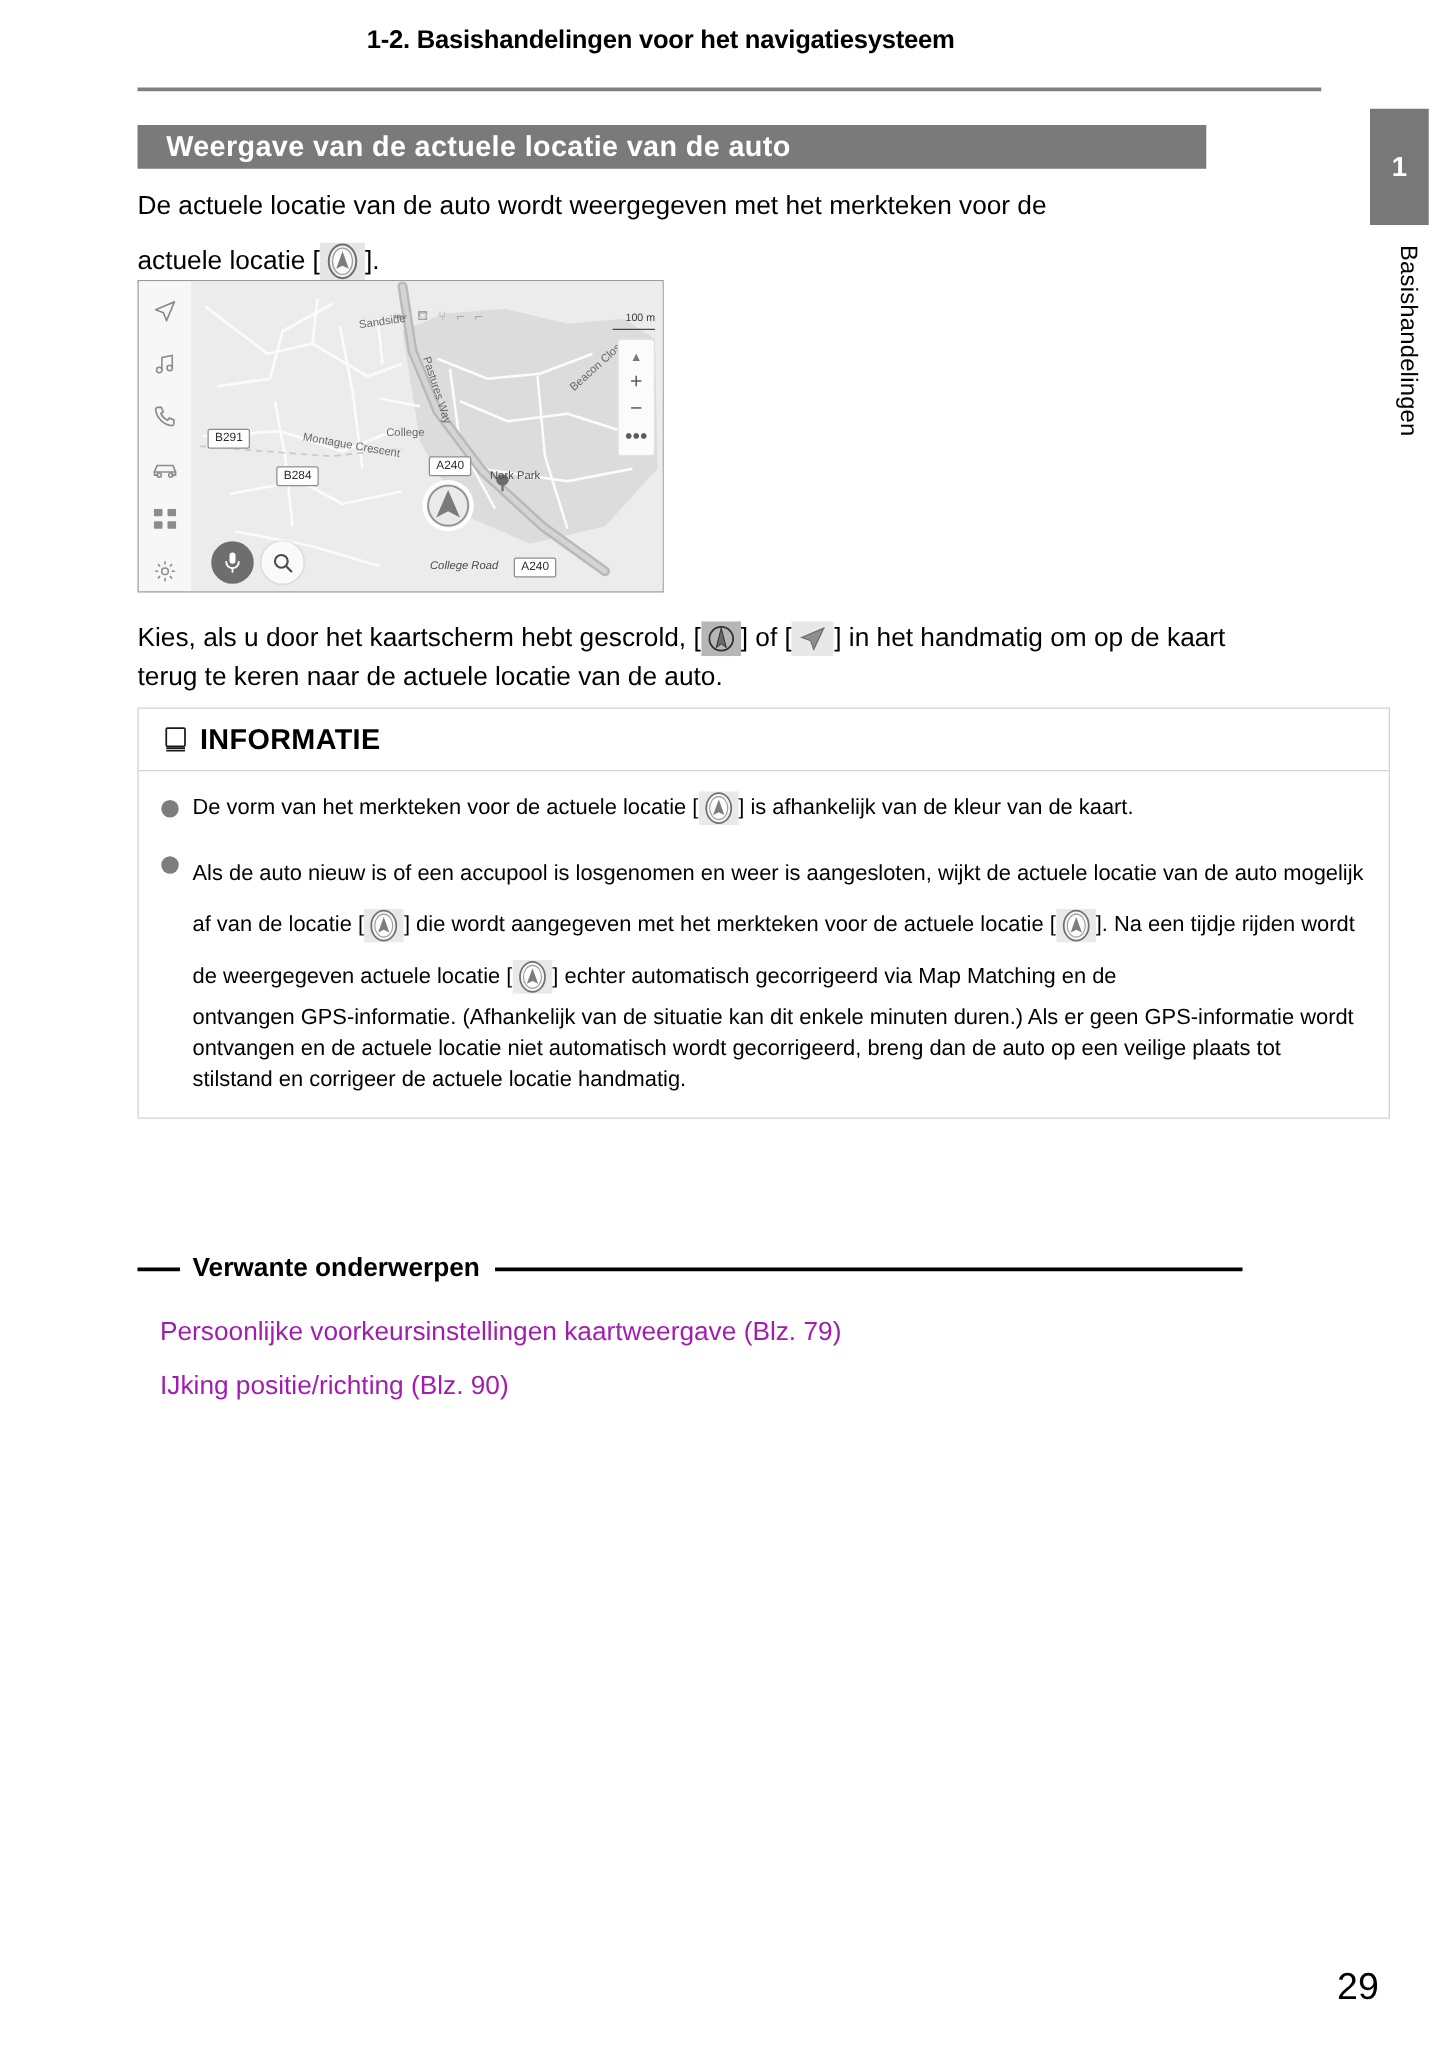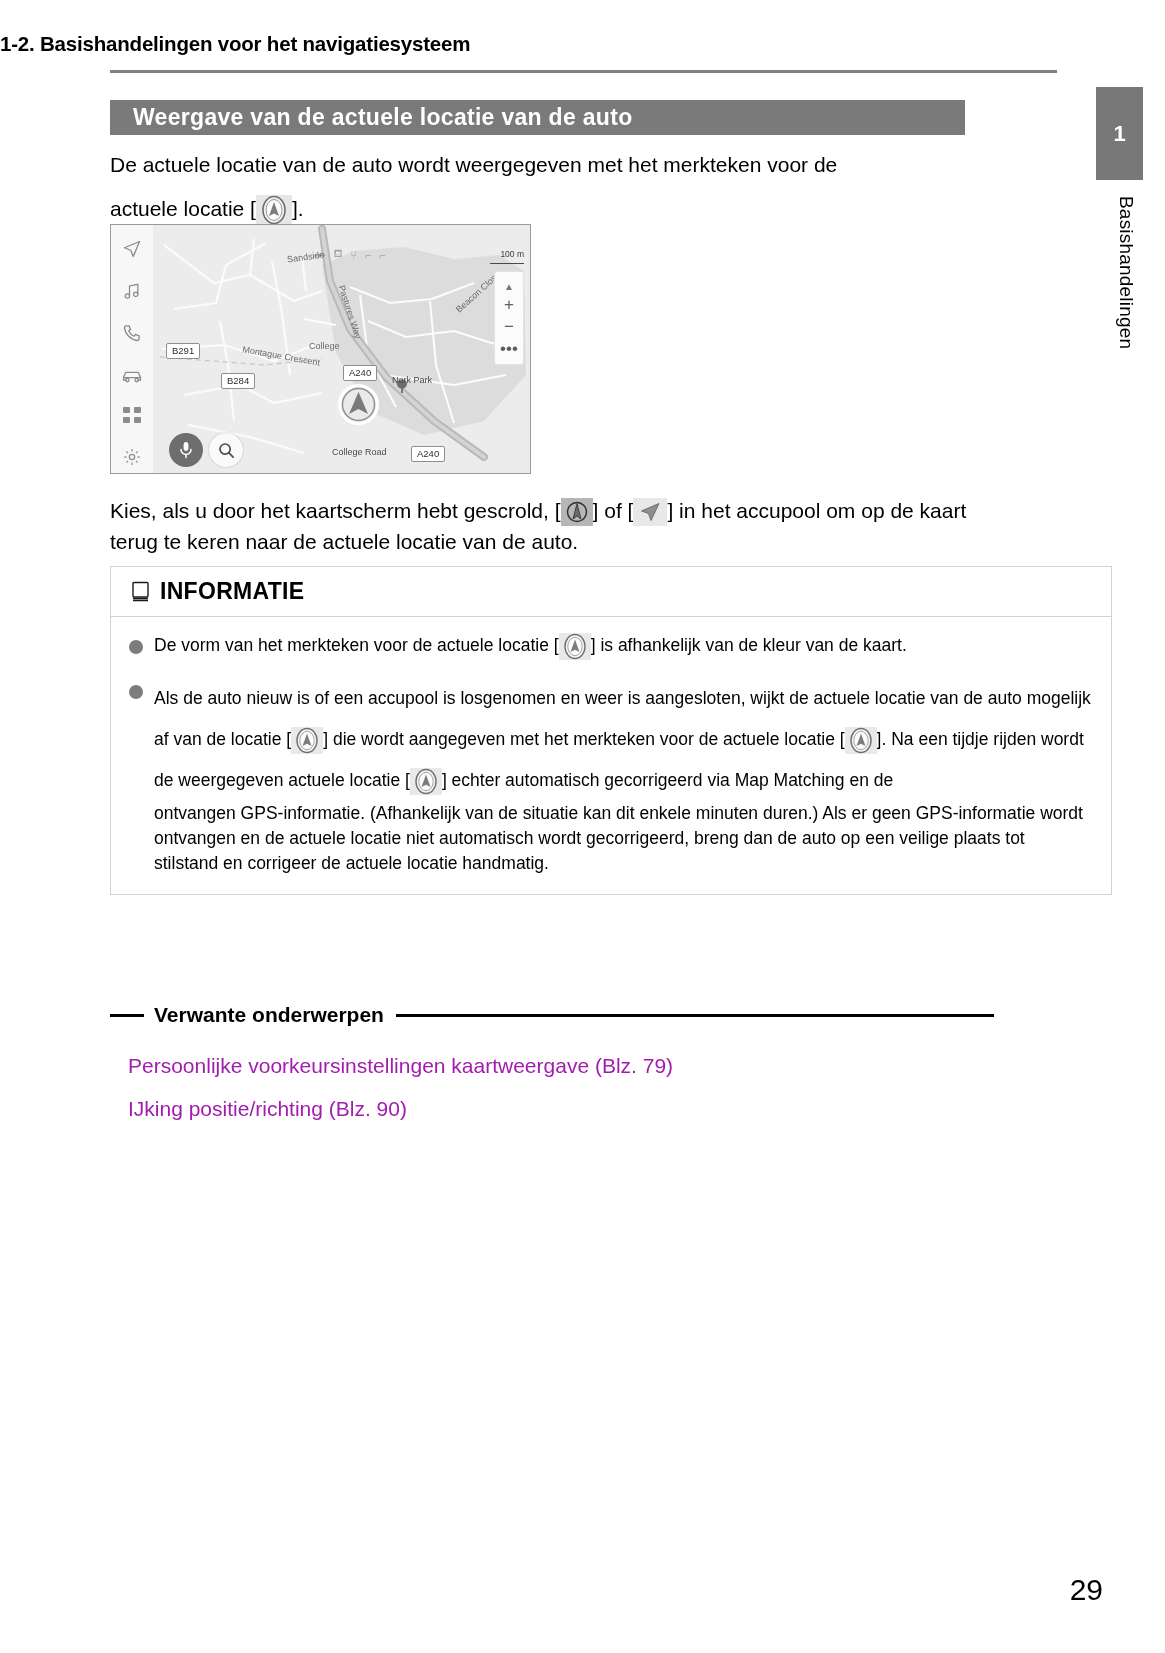--- a/index.html
+++ b/index.html
@@ -14,22 +14,22 @@
     font-family: "Liberation Sans", sans-serif;
     color: #000;
     overflow: hidden;
   }
 
   
   .running-header {
     position: absolute;
     left: 0;
     right: 108px;
-    top: 32px;
-    text-align: left;
+    top: 20px;
+    text-align: center;
     font-size: 20.5px;
     font-weight: bold;
     letter-spacing: -0.2px;
   }
   .header-rule {
     position: absolute;
     left: 110px;
     right: 108px;
     top: 70px;
     height: 3px;
@@ -486,21 +486,21 @@
     <div class="road-badge" style="left:12px; top:118px;">B291</div>
     <div class="road-badge" style="left:67px; top:148px;">B284</div>
     <div class="road-badge" style="left:189px; top:140px;">A240</div>
     <div class="road-badge" style="left:257px; top:221px;">A240</div>
 
     <div class="map-label" style="left:133px; top:27px; transform:rotate(-8deg);">Sandside</div>
     <div class="map-label" style="left:168px; top:82px; transform:rotate(72deg);">Pastures Way</div>
     <div class="map-label" style="left:155px; top:116px;">College</div>
     <div class="map-label" style="left:88px; top:126px; transform:rotate(10deg);">Montague Crescent</div>
     <div class="map-label dark" style="left:238px; top:150px;">Nork Park</div>
-    <div class="map-label dark" style="left:178px; top:222px;">College Road</div>
+    <div class="map-label dark" style="left:190px; top:222px;font-style:italic;">College Road</div>
     <div class="map-label" style="left:296px; top:62px; transform:rotate(-42deg);">Beacon Close</div>
 
     <div class="car-marker">
       <svg width="43" height="43" viewBox="0 0 43 43">
         <circle cx="21.5" cy="21.5" r="19" fill="#eaeaea" stroke="#ffffff" stroke-width="3"></circle>
         <circle cx="21.5" cy="21.5" r="16" fill="none" stroke="#8e8e8e" stroke-width="1.4"></circle>
         <path d="M21.5 9 L31 31 L21.5 26 L12 31 Z" fill="#7b7b7b"></path>
       </svg>
     </div>
 
@@ -531,21 +531,21 @@
 </div>
 
 <div class="after-figure">
   <span>Kies, als u door het kaartscherm hebt gescrold, [</span><span class="mk"><svg width="32" height="28" viewBox="0 0 32 28">
         <rect x="0" y="0" width="32" height="28" fill="#b6b6b6"></rect>
         <circle cx="16" cy="14" r="9.5" fill="none" stroke="#2e2e2e" stroke-width="1.4"></circle>
         <path d="M16 5.5 L20 21 L16 18 L12 21 Z" fill="#6a6a6a" stroke="#2e2e2e" stroke-width="0.8"></path>
       </svg></span><span>] of [</span><span class="mk"><svg width="34" height="28" viewBox="0 0 34 28">
         <rect x="0" y="0" width="34" height="28" fill="#e8e8e8"></rect>
         <path d="M26 5.5 L8.5 13 L15.5 15.5 L18 22.5 Z" fill="#8e8e8e" stroke="#6f6f6f" stroke-width="1"></path>
-      </svg></span><span>] in het accupool om</span>
+      </svg></span><span>] in het handmatig om</span>
   <span>op de kaart terug te keren naar de actuele locatie van de auto.</span>
 </div>
 
 <div class="info-box">
   <div class="info-head">
     <span class="book-icon">
       <svg width="19" height="21" viewBox="0 0 19 21" fill="none" stroke="currentColor" stroke-width="1.4">
           <rect x="2" y="1.5" width="15" height="14.5" rx="1"></rect>
           <path d="M2 17.5h15M2 19.5h15"></path>
         </svg>

